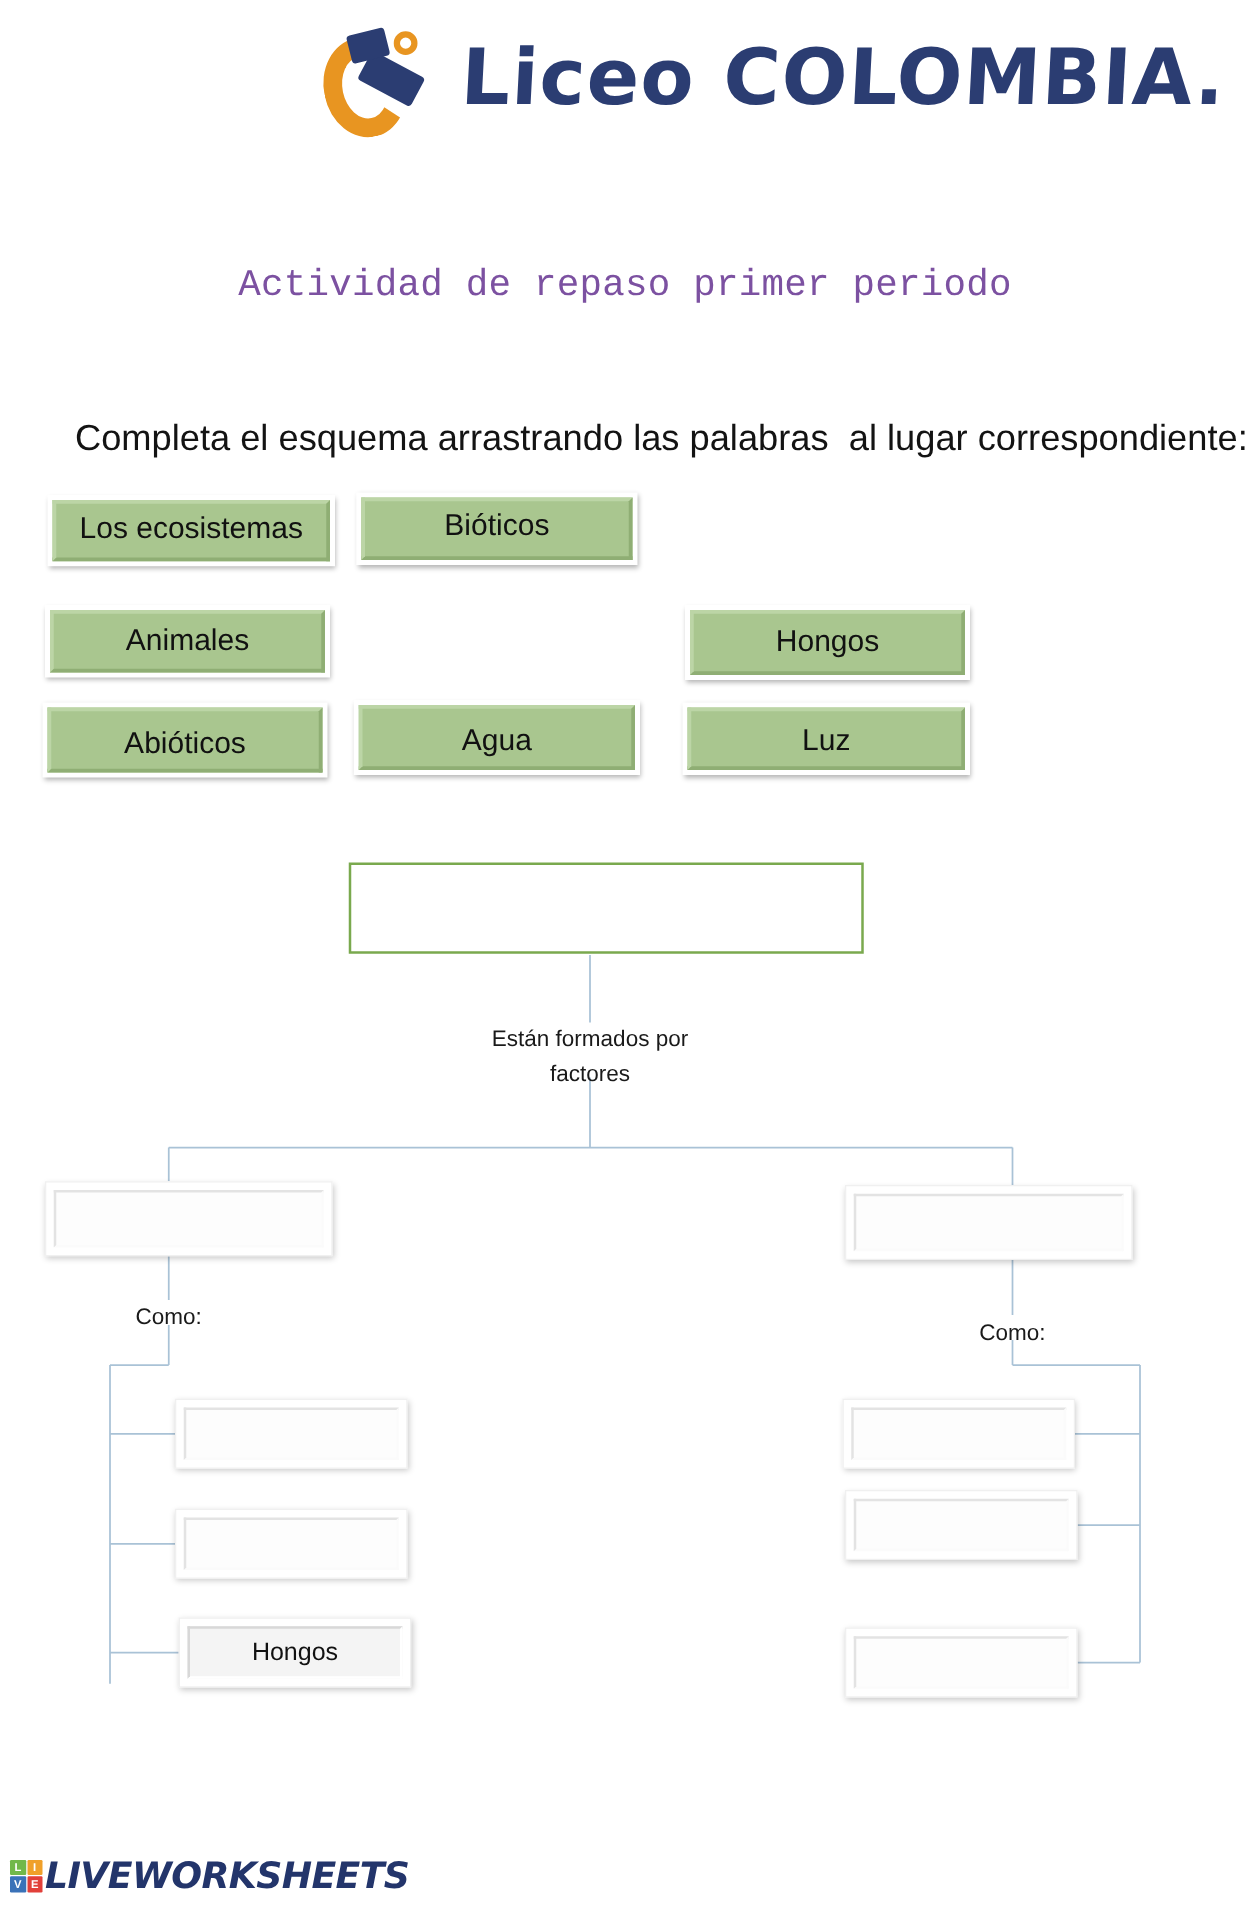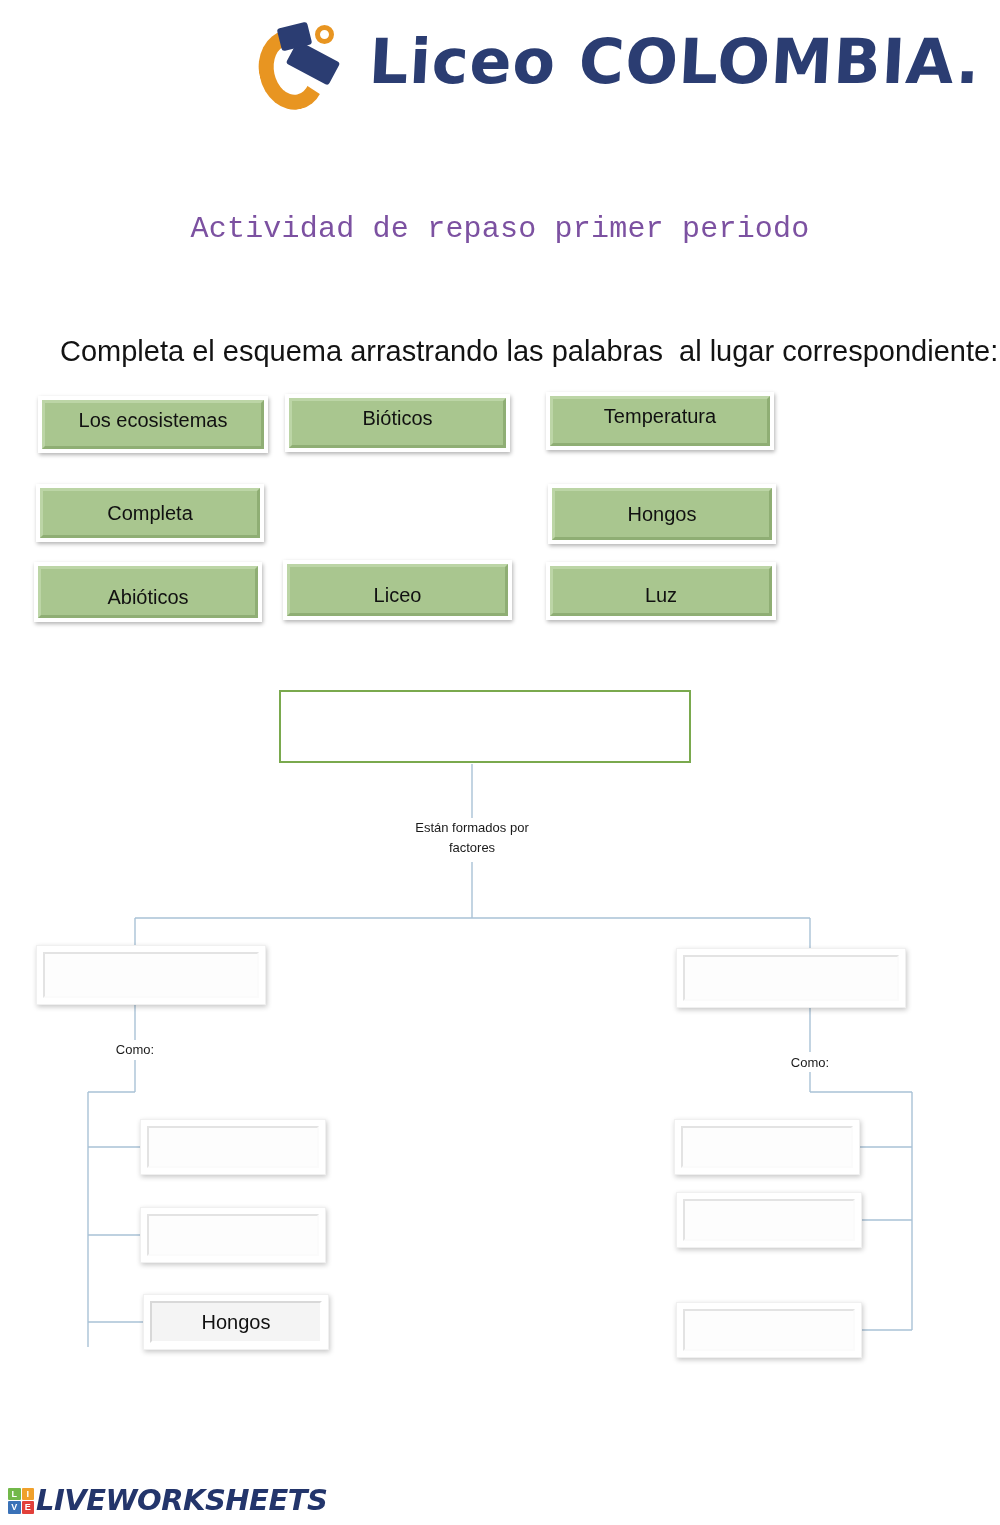--- a/index.html
+++ b/index.html
@@ -144,21 +144,21 @@
     height: 100%;
     box-sizing: border-box;
     background: #a9c68f;
     border-top: 3px solid #bcd5a6;
     border-left: 3px solid #bcd5a6;
     border-right: 3px solid #8fae74;
     border-bottom: 3px solid #8fae74;
     display: flex;
     align-items: center;
     justify-content: center;
-    font-size: 20px;
+    font-size: 24px;
     color: #111111;
     font-family: "Liberation Sans", sans-serif;
     text-align: right;
   }
   .tile-inner.raise { align-items: flex-start; padding-top: 6px; }
   .tile-inner.lower { align-items: flex-end; padding-bottom: 6px; }
 
   
   #diagram {
     position: absolute;
@@ -215,21 +215,21 @@
     background: #f4f4f4;
     border-top: 2px solid #d8d8d8;
     border-left: 2px solid #d8d8d8;
     border-right: 2px solid #ffffff;
     border-bottom: 2px solid #ffffff;
   }
 
   
   .diagram-label {
     position: absolute;
-    font-size: 13px;
+    font-size: 18px;
     color: #1a1a1a;
     text-align: center;
     line-height: 1.55;
     font-family: "Liberation Sans", sans-serif;
     white-space: pre-line;
   }
 
   
   #footer {
     position: absolute;
@@ -292,34 +292,31 @@
 
   <div id="instruction">Completa el esquema arrastrando las palabras  al lugar correspondiente:</div>
 
   <div id="tile-bank">
       <div class="tile" style="left: 38px; top: 396px; width: 230px; height: 57px;">
         <div class="tile-inner raise">Los ecosistemas</div>
       </div>
       <div class="tile" style="left: 285px; top: 394px; width: 225px; height: 58px;">
         <div class="tile-inner raise">Bióticos</div>
       </div>
-      <div class="tile" style="left: 546px; top: 392px; width: 228px; height: 58px;">
-        <div class="tile-inner raise">Temperatura</div>
-      </div>
       <div class="tile" style="left: 36px; top: 484px; width: 228px; height: 58px;">
-        <div class="tile-inner">Completa</div>
+        <div class="tile-inner">Animales</div>
       </div>
       <div class="tile" style="left: 548px; top: 484px; width: 228px; height: 60px;">
         <div class="tile-inner">Hongos</div>
       </div>
       <div class="tile" style="left: 34px; top: 562px; width: 228px; height: 60px;">
         <div class="tile-inner lower">Abióticos</div>
       </div>
       <div class="tile" style="left: 283px; top: 560px; width: 229px; height: 60px;">
-        <div class="tile-inner lower">Liceo</div>
+        <div class="tile-inner lower">Agua</div>
       </div>
       <div class="tile" style="left: 546px; top: 562px; width: 230px; height: 58px;">
         <div class="tile-inner lower">Luz</div>
       </div>
     </div>
 
   <div id="diagram">
 
     <svg id="connectors" viewBox="0 0 1000 1525" xmlns="http://www.w3.org/2000/svg">
       <g stroke="#a9c2d6" stroke-width="1.4" fill="none">

